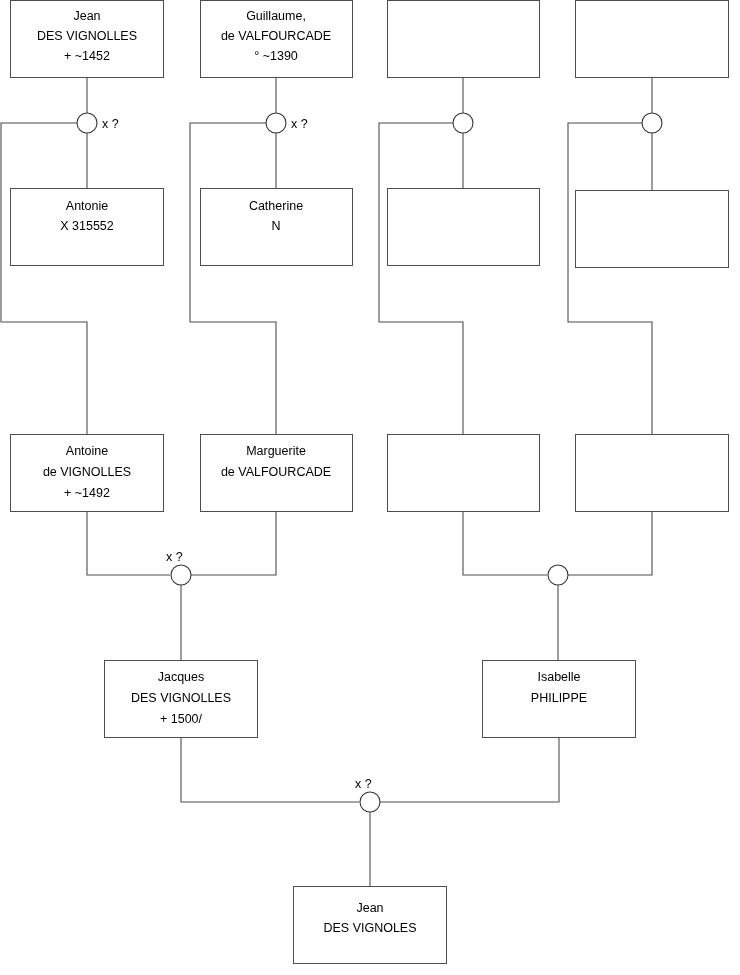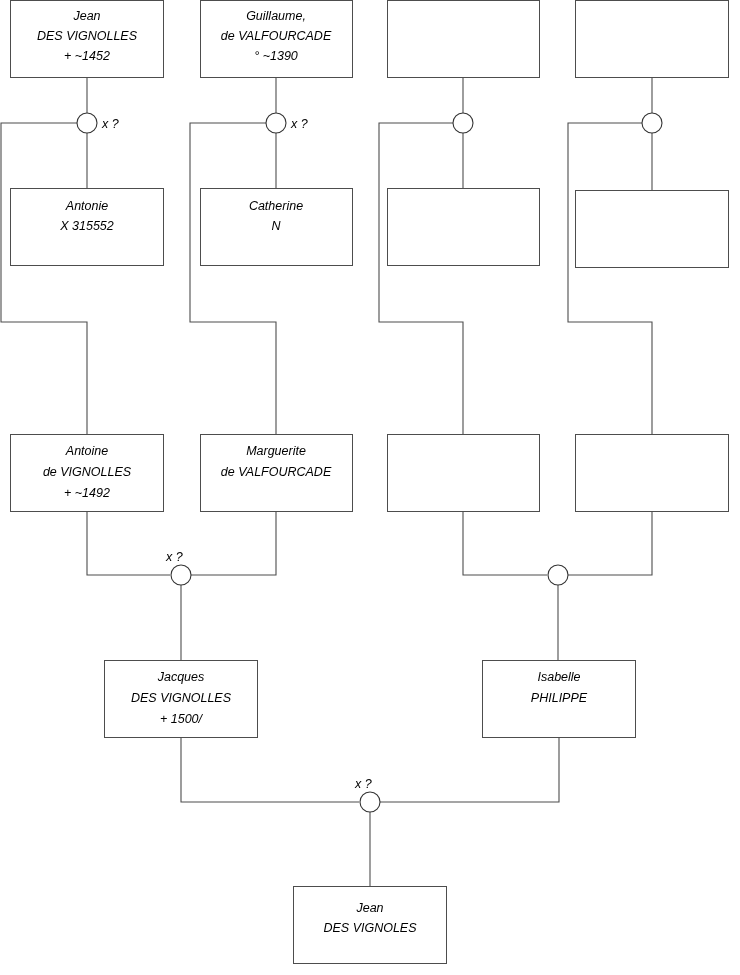--- a/index.html
+++ b/index.html
@@ -10,21 +10,20 @@
   body {
     width: 740px;
     height: 975px;
     font-family: "Liberation Sans", sans-serif;
     overflow: hidden;
   }
   #chart-root {
     position: relative;
     width: 740px;
     height: 975px;
-    font-style: italic;
   }
   svg#tree {
     position: absolute;
     left: 0;
     top: 0;
     width: 740px;
     height: 975px;
     display: block;
   }
   .node-box {

